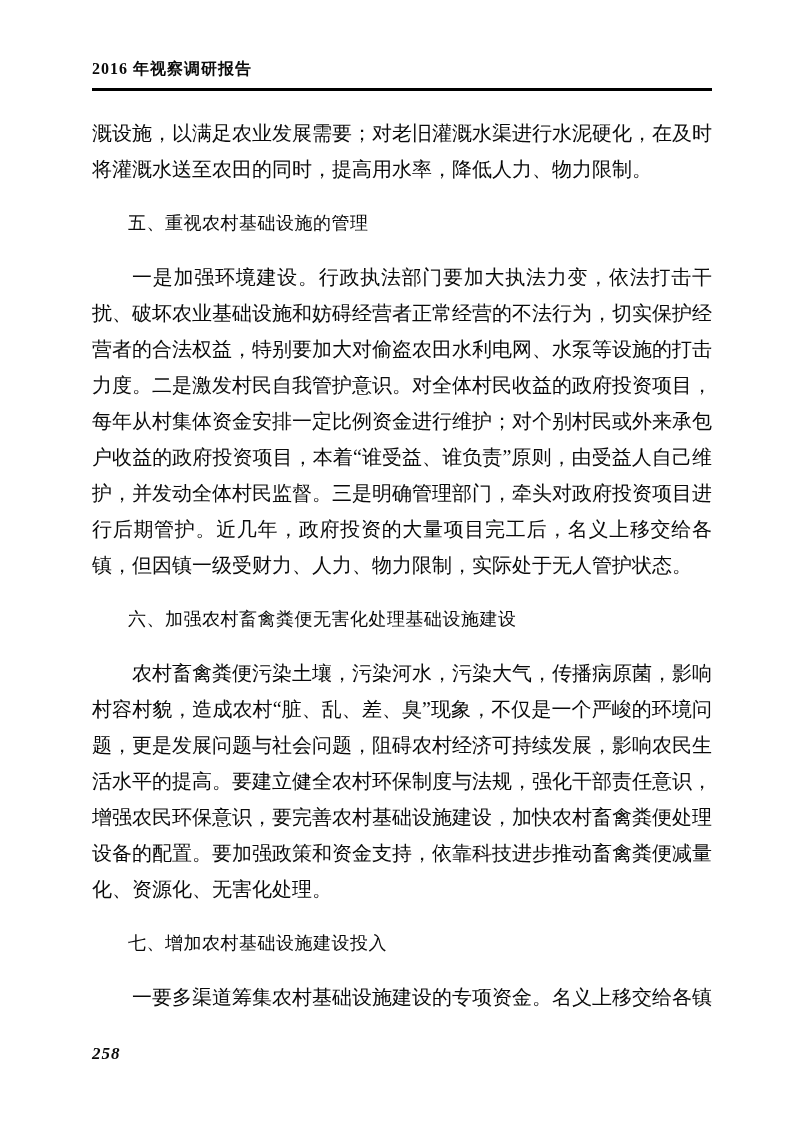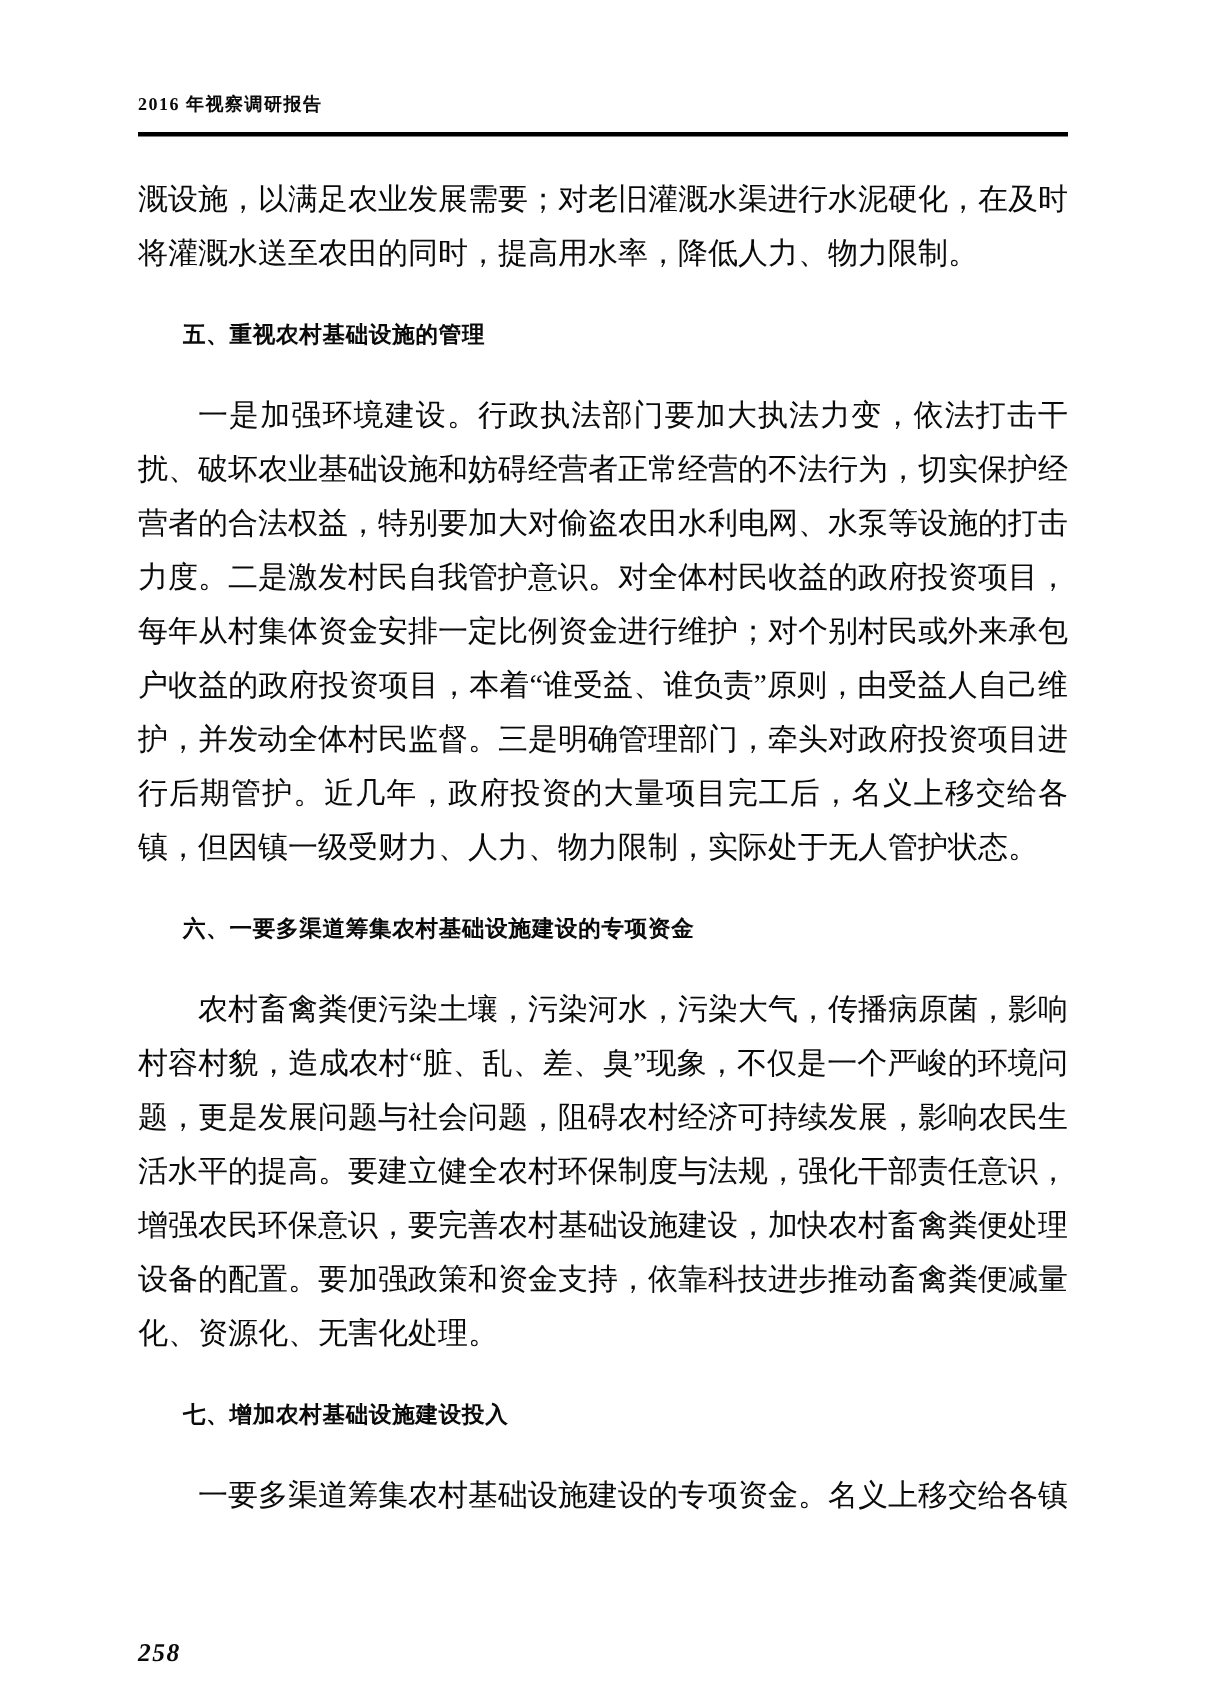--- a/index.html
+++ b/index.html
@@ -20,21 +20,21 @@
     position: relative;
     width: 620px;
     height: 100%;
     padding: 58px 91px 0 92px;
     box-sizing: content-box;
   }
   .running-header {
     width: 620px;
   }
   .running-header .header-title {
-    font-size: 12px;
+    font-size: 16px;
     font-weight: bold;
     line-height: 22px;
     letter-spacing: 1px;
     font-family: "Liberation Serif", "DejaVu Serif", serif;
   }
   .running-header .header-rule {
     margin-top: 8px;
     height: 3px;
     width: 620px;
   }
@@ -47,32 +47,32 @@
   }
   main.doc-body p {
     margin: 0;
     text-indent: 2em;
   }
   main.doc-body p.no-indent {
     text-indent: 0;
   }
   main.doc-body h2 {
     margin: 18px 0;
-    font-size: 15px;
+    font-size: 18px;
     line-height: 36px;
-    font-weight: bold;
+    font-weight: normal;
     text-indent: 2em;
     text-align: left;
     letter-spacing: 0.5px;
     font-family: "DejaVu Sans", "Liberation Sans", sans-serif;
   }
   .page-number {
     position: absolute;
     left: 92px;
-    top: 1092px;
+    top: 1044px;
     font-size: 17px;
     font-weight: bold;
     font-style: italic;
     font-family: "Liberation Serif", "DejaVu Serif", serif;
     letter-spacing: 1px;
   }
 </style>
 </head>
 <body style="background: rgb(255, 255, 255); color: rgb(10, 10, 10);">
 
@@ -81,21 +81,21 @@
   <header class="running-header">
     <div class="header-title">2016 年视察调研报告</div>
     <div class="header-rule" style="background: rgb(0, 0, 0);"></div>
   </header>
 
   <main class="doc-body" id="doc-body">
 
   <p class="no-indent">溉设施，以满足农业发展需要；对老旧灌溉水渠进行水泥硬化，在及时将灌溉水送至农田的同时，提高用水率，降低人力、物力限制。</p>
       <h2>五、重视农村基础设施的管理</h2>
       <p>一是加强环境建设。行政执法部门要加大执法力变，依法打击干扰、破坏农业基础设施和妨碍经营者正常经营的不法行为，切实保护经营者的合法权益，特别要加大对偷盗农田水利电网、水泵等设施的打击力度。二是激发村民自我管护意识。对全体村民收益的政府投资项目，每年从村集体资金安排一定比例资金进行维护；对个别村民或外来承包户收益的政府投资项目，本着“谁受益、谁负责”原则，由受益人自己维护，并发动全体村民监督。三是明确管理部门，牵头对政府投资项目进行后期管护。近几年，政府投资的大量项目完工后，名义上移交给各镇，但因镇一级受财力、人力、物力限制，实际处于无人管护状态。</p>
-      <h2>六、一要多渠道筹集农村基础设施建设的专项资金</h2>
+      <h2>六、加强农村畜禽粪便无害化处理基础设施建设</h2>
       <p>农村畜禽粪便污染土壤，污染河水，污染大气，传播病原菌，影响村容村貌，造成农村“脏、乱、差、臭”现象，不仅是一个严峻的环境问题，更是发展问题与社会问题，阻碍农村经济可持续发展，影响农民生活水平的提高。要建立健全农村环保制度与法规，强化干部责任意识，增强农民环保意识，要完善农村基础设施建设，加快农村畜禽粪便处理设备的配置。要加强政策和资金支持，依靠科技进步推动畜禽粪便减量化、资源化、无害化处理。</p>
       <h2>七、增加农村基础设施建设投入</h2>
       <p>一要多渠道筹集农村基础设施建设的专项资金。名义上移交给各镇</p>
     </main>
 
   <span class="page-number">258</span>
 
 </div>
 
 </body></html>

